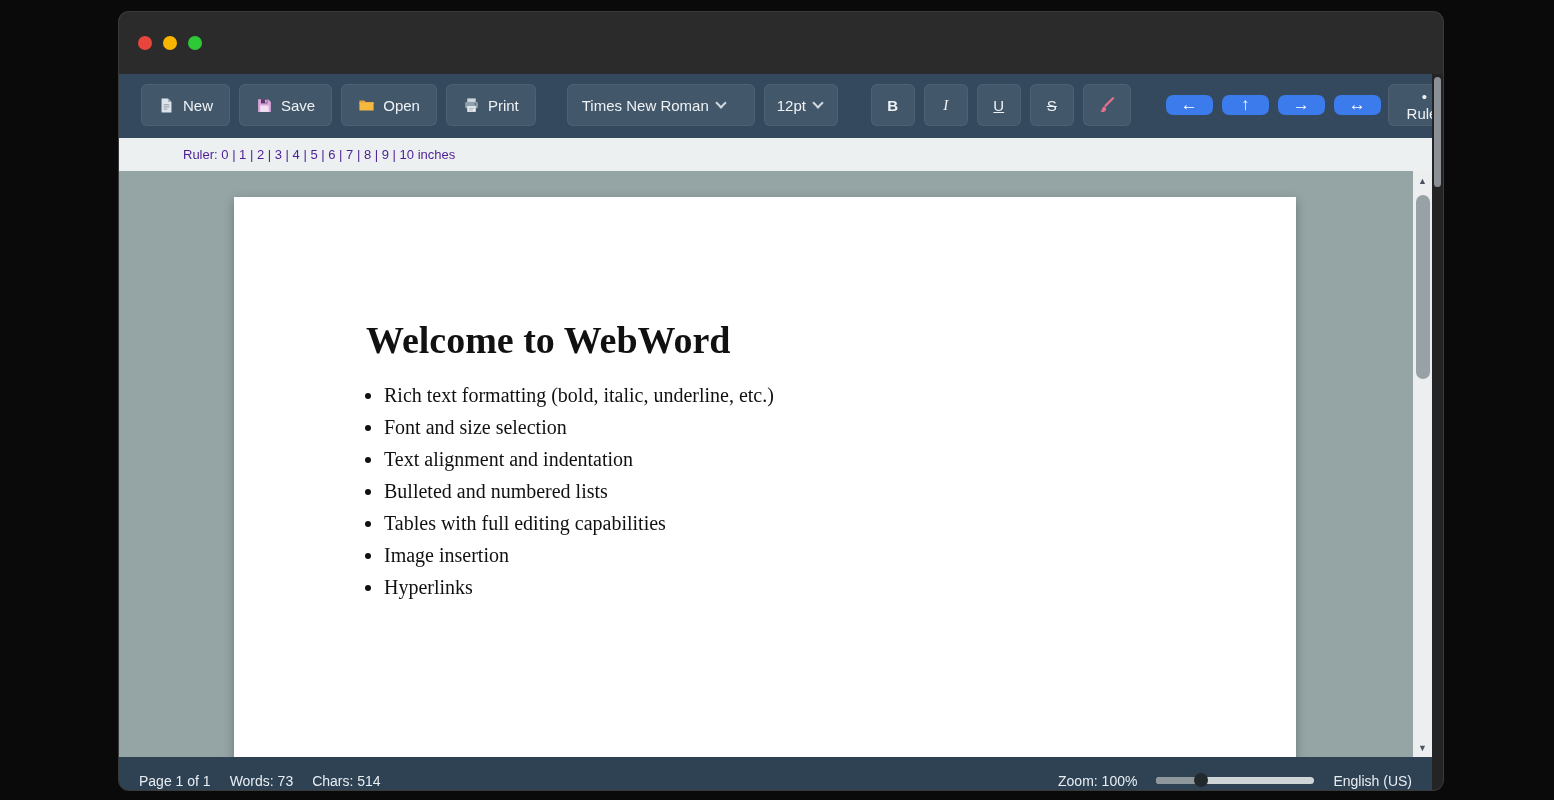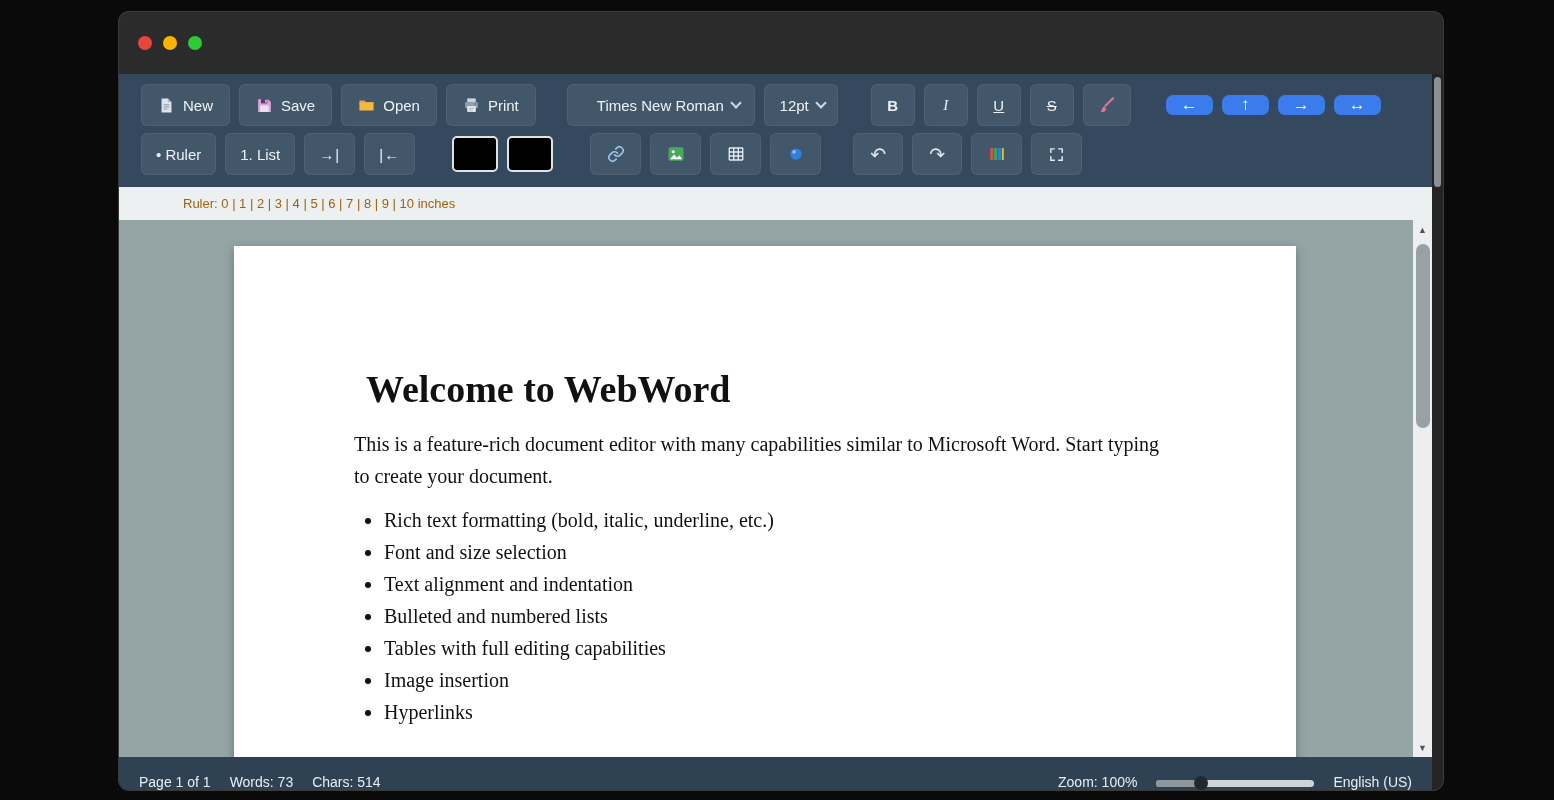--- a/index.html
+++ b/index.html
@@ -15,28 +15,28 @@
   .dot.red { background:#e8453c; } .dot.yellow { background:#f7b500; } .dot.green { background:#2dc937; }
 
   .content { height:716px; display:flex; }
   .main { width:1313px; display:flex; flex-direction:column; }
 
   .win-scroll { width:11px; background:#242424; position:relative; }
   .win-scroll .wthumb { position:absolute; left:2px; top:3px; width:7px; height:110px;
                         background:#8b9096; border-radius:4px; }
 
   
-  .toolbar { background:#34495e; padding:10px 22px 12px; display:flex; flex-direction:column; gap:7px; }
+  .toolbar { background:#34495e; padding:10px 22px 12px; display:flex; flex-direction:row; gap:7px; }
   .trow { display:flex; align-items:center; gap:9px; }
   .tbtn { height:42px; background:rgba(255,255,255,.08); border:1px solid rgba(255,255,255,.06);
           border-radius:6px; color:#eef2f5; font-size:15px; display:inline-flex; align-items:center;
           justify-content:center; gap:8px; padding:0 16px; cursor:pointer;
           font-family:"Liberation Sans", sans-serif; }
   .ico { display:inline-flex; align-items:center; }
-  .select { justify-content:flex-end; }
+  .select { justify-content:flex-start; }
   .ff { width:188px; margin-left:22px; padding:0 14px; }
   .fsz { width:74px; padding:0 12px; }
   .chev { width:8px; height:8px; border-right:2px solid #cfd8e0; border-bottom:2px solid #cfd8e0;
           transform:rotate(45deg); margin-top:-4px; }
   .fmt { width:44px; padding:0; }
   .fmt.b { font-weight:700; margin-left:24px; }
   .fmt.i { font-style:italic; font-family:"Liberation Serif", serif; }
   .fmt.u { text-decoration:underline; }
   .fmt.s { text-decoration:line-through; }
   .brush { width:48px; padding:0; }
@@ -49,42 +49,42 @@
   .swatch { width:46px; height:36px; background:#000; border:2.5px solid #dfe3e6; border-radius:5px;
             cursor:pointer; }
   .swatch.first { margin-left:28px; }
   .icobtn { width:51px; padding:0; }
   .icobtn.link { margin-left:28px; }
   .hist { width:50px; padding:0; font-size:19px; color:#dfe5ea; }
   .hist.undo { margin-left:23px; }
 
   
   .ruler { height:33px; background:#ecf0f1; display:flex; align-items:center; padding-left:64px;
-           font-size:13px; color:#a16207; }
+           font-size:13px; color:#4c1d95; }
 
   
   .canvas { flex:1; background:#95a5a6; position:relative; overflow:hidden; }
   .page { position:absolute; left:115px; top:26px; width:1062px; height:640px; background:#fff;
           box-shadow:0 3px 10px rgba(0,0,0,.28); padding:122px 120px 0;
           font-family:"Liberation Serif", serif; color:#111; cursor:text; }
   .page h1 { font-size:38px; font-weight:700; line-height:1.15; margin:0 12px 16px; }
   .docbody { font-size:20px; line-height:32px; }
   .docbody p { margin:0; }
   .docbody .bold { font-weight:700; }
   .docbody ul { margin:12px; padding-left:18px; }
 
   .doc-scroll { position:absolute; right:0; top:0; bottom:0; width:19px; background:#eceeef; }
   .doc-scroll .arr { height:19px; display:flex; align-items:center; justify-content:center;
                      font-size:9px; color:#4a5560; cursor:pointer; }
   .doc-scroll .arr.down { position:absolute; bottom:0; left:0; right:0; }
   .doc-scroll .dthumb { position:absolute; top:24px; left:2.5px; width:14px; height:184px;
                         background:#98a2a6; border-radius:7px; cursor:pointer; }
 
   
-  .status { height:33px; background:#2f4254; display:flex; align-items:flex-end; padding:0 20px;
+  .status { height:33px; background:#2f4254; display:flex; align-items:flex-start; padding:16px 20px;
             gap:19px; color:#e8edf2; font-size:14px; }
   .status .zoomlbl { margin-left:auto; }
   .zoom-slider { width:158px; height:14px; position:relative; display:flex; align-items:center;
                  cursor:pointer; }
   .zs-track { width:100%; height:7px; border-radius:4px; background:#cfd4d7; overflow:hidden; }
   .zs-fill { width:28%; height:100%; background:#8d979c; }
   .zs-thumb { position:absolute; left:calc(28% - 7px); width:14px; height:14px; border-radius:50%;
               background:#23282d; }
 </style>
 </head>
@@ -242,21 +242,20 @@
       </div>
 
       <div class="ruler">
         <span>Ruler: 0 | 1 | 2 | 3 | 4 | 5 | 6 | 7 | 8 | 9 | 10 inches</span>
       </div>
 
       <div class="canvas">
         <div class="page">
           <h1>Welcome to WebWord</h1>
           <div class="docbody">
-            <p>This is a feature-rich document editor with many capabilities similar to Microsoft Word. Start typing to create your document.</p>
             <ul>
               <li>Rich text formatting (bold, italic, underline, etc.)</li>
               <li>Font and size selection</li>
               <li>Text alignment and indentation</li>
               <li>Bulleted and numbered lists</li>
               <li>Tables with full editing capabilities</li>
               <li>Image insertion</li>
               <li>Hyperlinks</li>
             </ul>
           </div>

